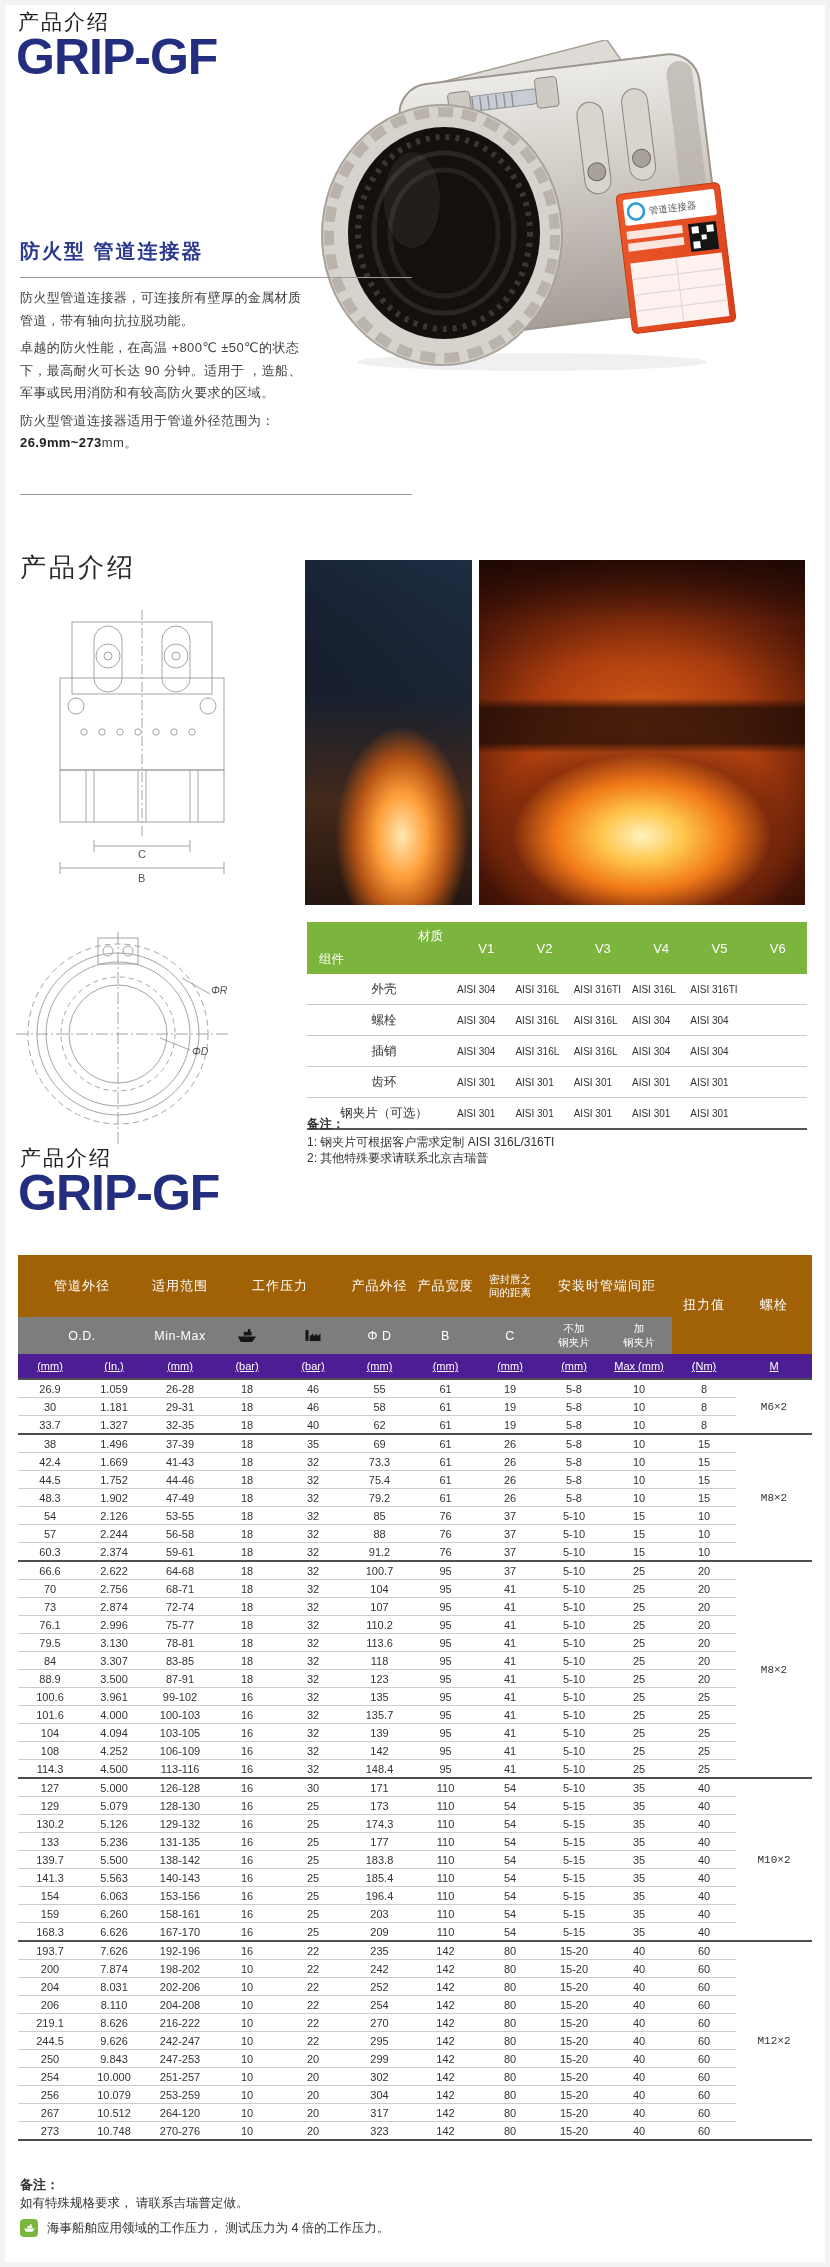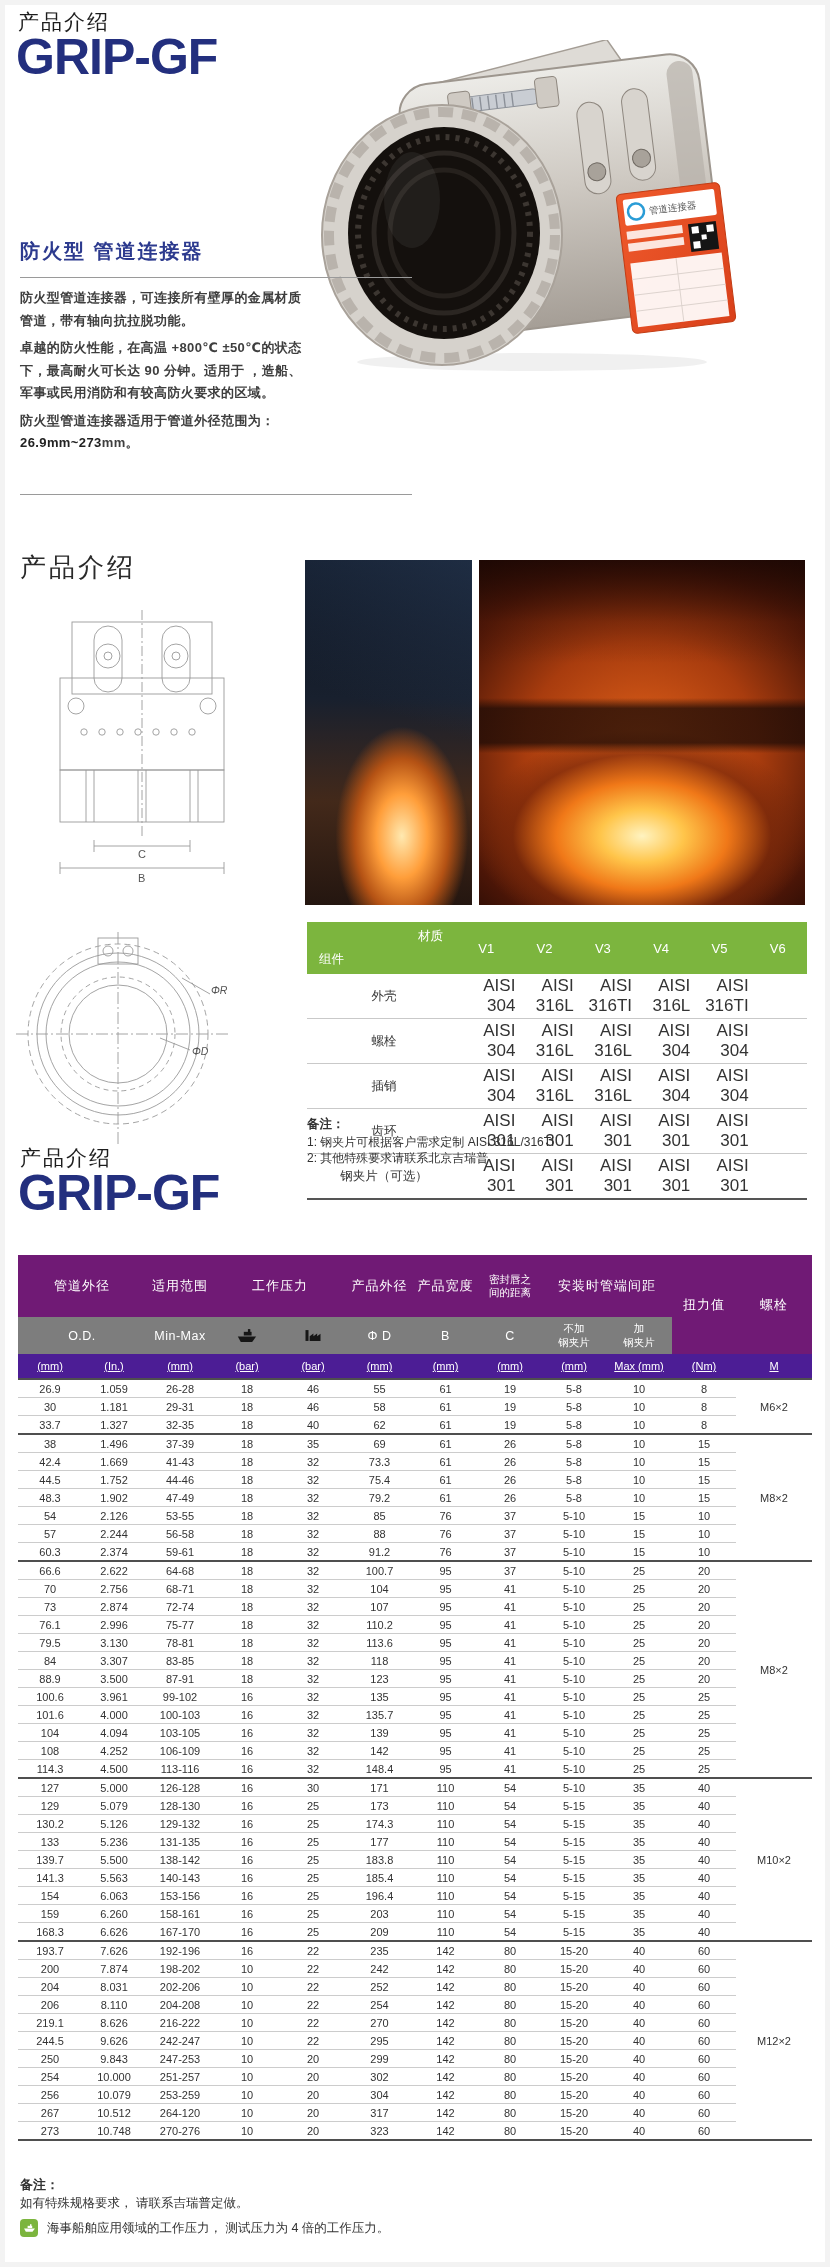--- a/index.html
+++ b/index.html
@@ -9,21 +9,21 @@
 
   
   .s1-kicker{left:18px;top:8px;font-size:21px;color:#1d1d1d;letter-spacing:2px;}
   .s1-title{left:16px;top:28px;font-size:50px;font-weight:800;color:#232f7e;letter-spacing:-1px;}
   .product-photo{left:292px;top:40px;width:480px;height:335px;}
   .s1-sub{left:20px;top:238px;font-size:20px;font-weight:bold;color:#2c3a8e;letter-spacing:2px;}
   .hr{position:absolute;height:1px;background:#9a9a9a;}
   .hr1{left:20px;top:277px;width:392px;}
   .hr2{left:20px;top:494px;width:392px;}
   .s1-body{left:20px;top:287px;width:286px;font-size:13px;line-height:22.5px;color:#3e3e3e;letter-spacing:.4px;}
-  .s1-body p{margin:0 0 5px 0;font-weight:bold;}
+  .s1-body p{margin:0 0 5px 0;}
   .s1-body b{color:#222;text-align:right;}
 
   
   .s2-kicker{left:20px;top:550px;font-size:26px;color:#2a2a2a;letter-spacing:3px;}
   .drawings{left:14px;top:606px;width:282px;height:566px;}
   .photo{position:absolute;top:560px;height:345px;}
   .photo-left{left:305px;width:167px;background:
     radial-gradient(ellipse 85px 140px at 58% 80%, #ffe9b0 0%, #ff9e3a 30%, #b45214 55%, rgba(60,30,15,0) 78%),
     linear-gradient(200deg, rgba(45,65,95,.55), rgba(0,0,0,0) 45%),
     linear-gradient(180deg,#0d1420 0%,#18202e 40%,#43291a 70%,#241610 100%);}
@@ -32,40 +32,40 @@
     linear-gradient(0deg, rgba(0,0,0,0) 44%, rgba(25,10,6,.75) 47%, rgba(25,10,6,.75) 57%, rgba(0,0,0,0) 60%),
     radial-gradient(ellipse 190px 120px at 50% 80%, #fff3c0 0%, #ffc54a 22%, #f07818 45%, rgba(120,40,10,.65) 68%, rgba(40,12,6,0) 88%),
     radial-gradient(ellipse 260px 240px at 50% 55%, #e2621a 0%, #a83c0e 45%, #4a1507 80%, #200a04 100%);}
 
   table.mt{position:absolute;left:307px;top:922px;width:500px;border-collapse:collapse;table-layout:fixed;}
   table.mt thead td{background:#7cb53e;color:#fff;height:50px;font-size:13px;text-align:center;vertical-align:middle;}
   .mt-diag{position:relative;
     background-image:linear-gradient(to bottom right, rgba(255,255,255,0) calc(50% - 1px), rgba(255,255,255,.9) calc(50% - 1px), rgba(255,255,255,.9) calc(50% + 1px), rgba(255,255,255,0) calc(50% + 1px));}
   .diag-a{position:absolute;top:6px;right:14px;font-size:12.5px;}
   .diag-b{position:absolute;bottom:6px;left:12px;font-size:12.5px;}
-  table.mt tbody td{font-size:17px;color:#333;text-align:right;border-bottom:1px solid #c9c9c9;height:26px;padding:2px 0;vertical-align:middle;}
+  table.mt tbody td{font-size:10px;color:#333;text-align:left;border-bottom:1px solid #c9c9c9;height:26px;padding:2px 0;vertical-align:middle;}
   table.mt tbody tr:last-child td{border-bottom:2px solid #555;}
   table.mt td.mt-part{text-align:center;padding-left:4px;font-size:12.5px;}
   .mt-notes{left:307px;top:1116px;font-size:12px;color:#333;line-height:1.35;}
   .mt-notes .nt{font-weight:bold;font-size:12.5px;margin-bottom:1px;}
 
   
   .s3-kicker{left:20px;top:1144px;font-size:21px;color:#1d1d1d;letter-spacing:2px;}
   .s3-title{left:18px;top:1164px;font-size:50px;font-weight:800;color:#232f7e;letter-spacing:-1px;}
 
   table.spec{position:absolute;left:18px;top:1255px;width:794px;border-collapse:collapse;table-layout:fixed;}
   table.spec td{padding:0;text-align:center;vertical-align:middle;}
-  .r1 td{background:#701a75;color:#fff;font-size:13px;height:62px;letter-spacing:1px;}
+  .r1 td{background:#a16207;color:#fff;font-size:13px;height:62px;letter-spacing:1px;}
   .r2 td{background:#7d7d7d;color:#fff;font-size:12.5px;height:37px;letter-spacing:.5px;}
   .r3 td{background:#4c1d95;color:#fff;font-size:11px;height:24px;text-decoration:underline;}
   table.spec td.sm{font-size:10.5px;white-space:pre-line;line-height:1.25;letter-spacing:0;}
   table.spec tbody td{font-size:11px;color:#333;height:17px;border-bottom:1px solid #cccccc;background:#fff;}
   table.spec tbody tr:first-child td{border-top:2px solid #4f4f4f;}
   table.spec tbody tr.gend td{border-bottom:2px solid #4f4f4f;}
-  table.spec tbody td.bolt{border-bottom:2px solid #4f4f4f;font-size:11px;}
+  table.spec tbody td.bolt{border-bottom:2px solid #4f4f4f;font-size:11px;font-family:Liberation Mono, monospace;}
   .hicon svg{display:block;margin:0 auto;}
 
   
   .f-notes{left:20px;top:2176px;width:780px;color:#333;}
   .f-title{font-size:13px;font-weight:bold;margin-bottom:1px;}
   .f-line{font-size:12.5px;margin-bottom:7px;}
   .f-ico-line{display:flex;align-items:center;gap:9px;margin-bottom:6px;font-size:12.5px;}
   .fic{width:18px;height:18px;background:#7cb53e;border-radius:4px;display:inline-flex;align-items:center;justify-content:center;flex:0 0 auto;}
 </style>
 </head>

